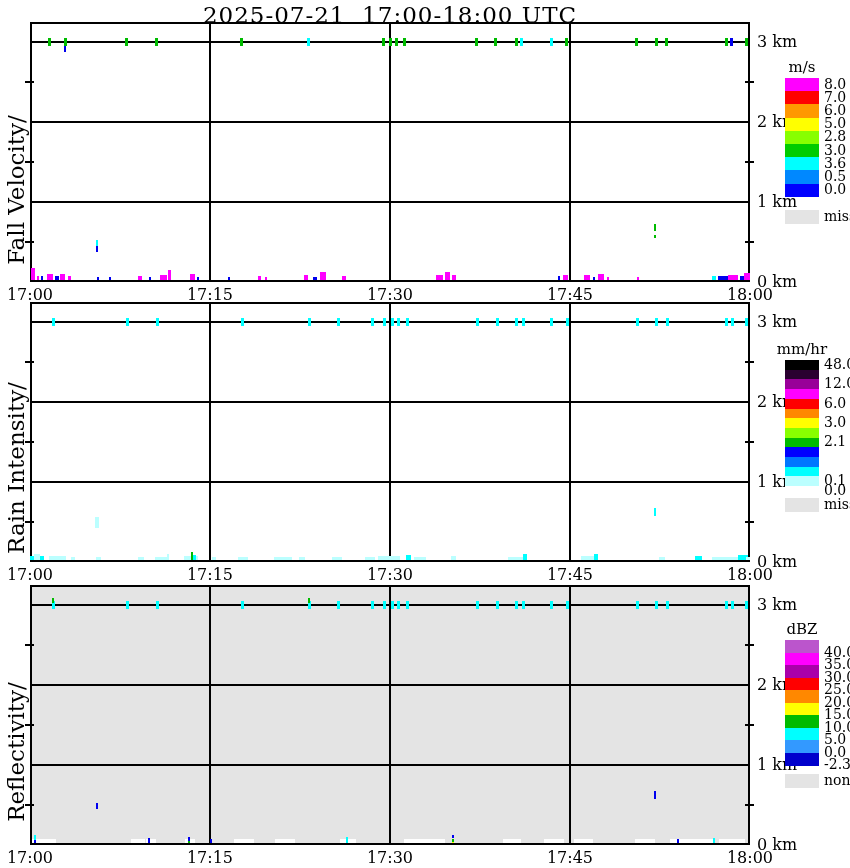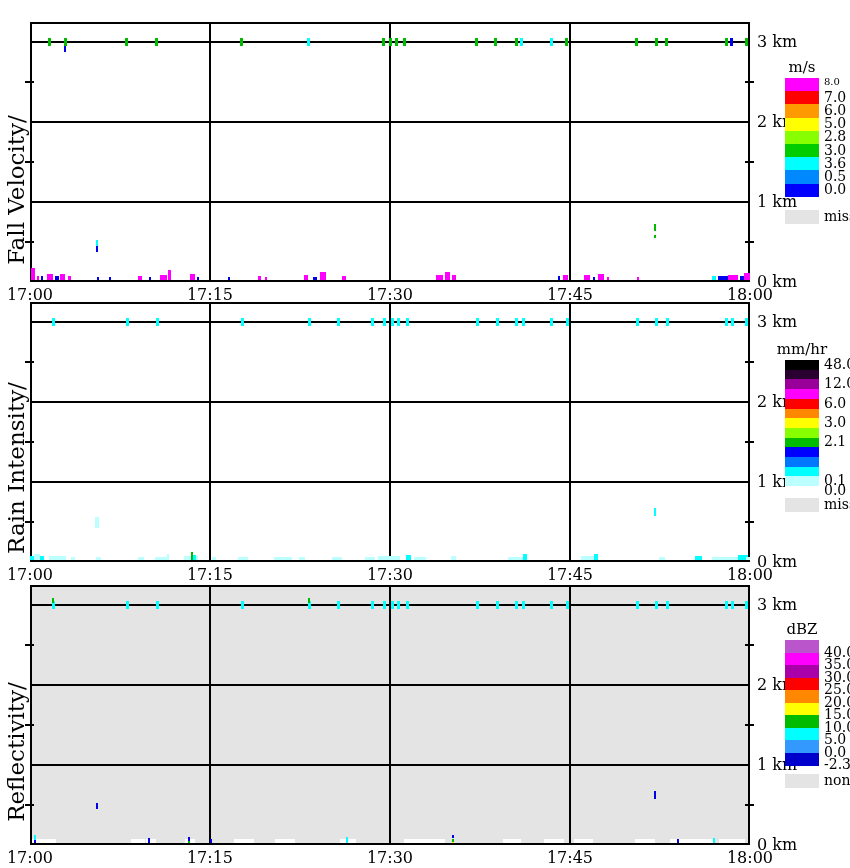--- a/index.html
+++ b/index.html
@@ -11,20 +11,21 @@
           transform:translate(-50%,-50%) rotate(-90deg);}
   .yl0{left:16px;top:190px}
   .yl1{left:16px;top:468px}
   .yl2{left:16px;top:752px}
   #render div{box-sizing:border-box;}
 </style>
 </head>
 <body>
 
 <div class="page">
+  <div class="title">2025-07-21  17:00-18:00 UTC</div>
   <div class="ylabel yl0">Fall Velocity/</div>
   <div class="ylabel yl1">Rain Intensity/</div>
   <div class="ylabel yl2">Reflectivity/</div>
   <div id="render" style="position:absolute;left:0;top:0;width:850px;height:868px;">
       <div style="position: absolute; left: 30px; top: 22px; width: 720px; height: 260px; background: rgb(255, 255, 255); border: 2px solid rgb(0, 0, 0);"></div>
       <div style="position: absolute; left: 209px; top: 22px; width: 2px; height: 260px; background: rgb(0, 0, 0);"></div>
       <div style="position: absolute; left: 389px; top: 22px; width: 2px; height: 260px; background: rgb(0, 0, 0);"></div>
       <div style="position: absolute; left: 569px; top: 22px; width: 2px; height: 260px; background: rgb(0, 0, 0);"></div>
       <div style="position: absolute; left: 30px; top: 201px; width: 720px; height: 2px; background: rgb(0, 0, 0);"></div>
       <div style="position: absolute; left: 30px; top: 121px; width: 720px; height: 2px; background: rgb(0, 0, 0);"></div>
@@ -103,21 +104,21 @@
       <div style="position: absolute; left: 184px; top: 285px; width: 52px; text-align: center; font-size: 16px; white-space: nowrap;">17:15</div>
       <div style="position: absolute; left: 364px; top: 285px; width: 52px; text-align: center; font-size: 16px; white-space: nowrap;">17:30</div>
       <div style="position: absolute; left: 544px; top: 285px; width: 52px; text-align: center; font-size: 16px; white-space: nowrap;">17:45</div>
       <div style="position: absolute; left: 724px; top: 285px; width: 52px; text-align: center; font-size: 16px; white-space: nowrap;">18:00</div>
       <div style="position: absolute; left: 757px; top: 272px; font-size: 16px; white-space: nowrap;">0 km</div>
       <div style="position: absolute; left: 757px; top: 192px; font-size: 16px; white-space: nowrap;">1 km</div>
       <div style="position: absolute; left: 757px; top: 112px; font-size: 16px; white-space: nowrap;">2 km</div>
       <div style="position: absolute; left: 757px; top: 32px; font-size: 16px; white-space: nowrap;">3 km</div>
       <div style="position: absolute; left: 771px; top: 58px; width: 62px; text-align: center; font-size: 15px; white-space: nowrap;">m/s</div>
       <div style="position: absolute; left: 785px; top: 78px; width: 34px; height: 13.7px; background: rgb(255, 0, 255);"></div>
-      <div style="position: absolute; left: 824px; top: 75.6px; font-size: 10px; white-space: nowrap;">8.0</div>
+      <div style="position: absolute; left: 824px; top: 75.6px; font-size: 14px; white-space: nowrap;">8.0</div>
       <div style="position: absolute; left: 785px; top: 91.2px; width: 34px; height: 13.7px; background: rgb(255, 0, 0);"></div>
       <div style="position: absolute; left: 824px; top: 88.8px; font-size: 14px; white-space: nowrap;">7.0</div>
       <div style="position: absolute; left: 785px; top: 104.4px; width: 34px; height: 13.7px; background: rgb(255, 153, 0);"></div>
       <div style="position: absolute; left: 824px; top: 102px; font-size: 14px; white-space: nowrap;">6.0</div>
       <div style="position: absolute; left: 785px; top: 117.6px; width: 34px; height: 13.7px; background: rgb(255, 255, 0);"></div>
       <div style="position: absolute; left: 824px; top: 115.2px; font-size: 14px; white-space: nowrap;">5.0</div>
       <div style="position: absolute; left: 785px; top: 130.8px; width: 34px; height: 13.7px; background: rgb(136, 255, 0);"></div>
       <div style="position: absolute; left: 824px; top: 128.4px; font-size: 14px; white-space: nowrap;">2.8</div>
       <div style="position: absolute; left: 785px; top: 144px; width: 34px; height: 13.7px; background: rgb(0, 204, 0);"></div>
       <div style="position: absolute; left: 824px; top: 141.6px; font-size: 14px; white-space: nowrap;">3.0</div>

